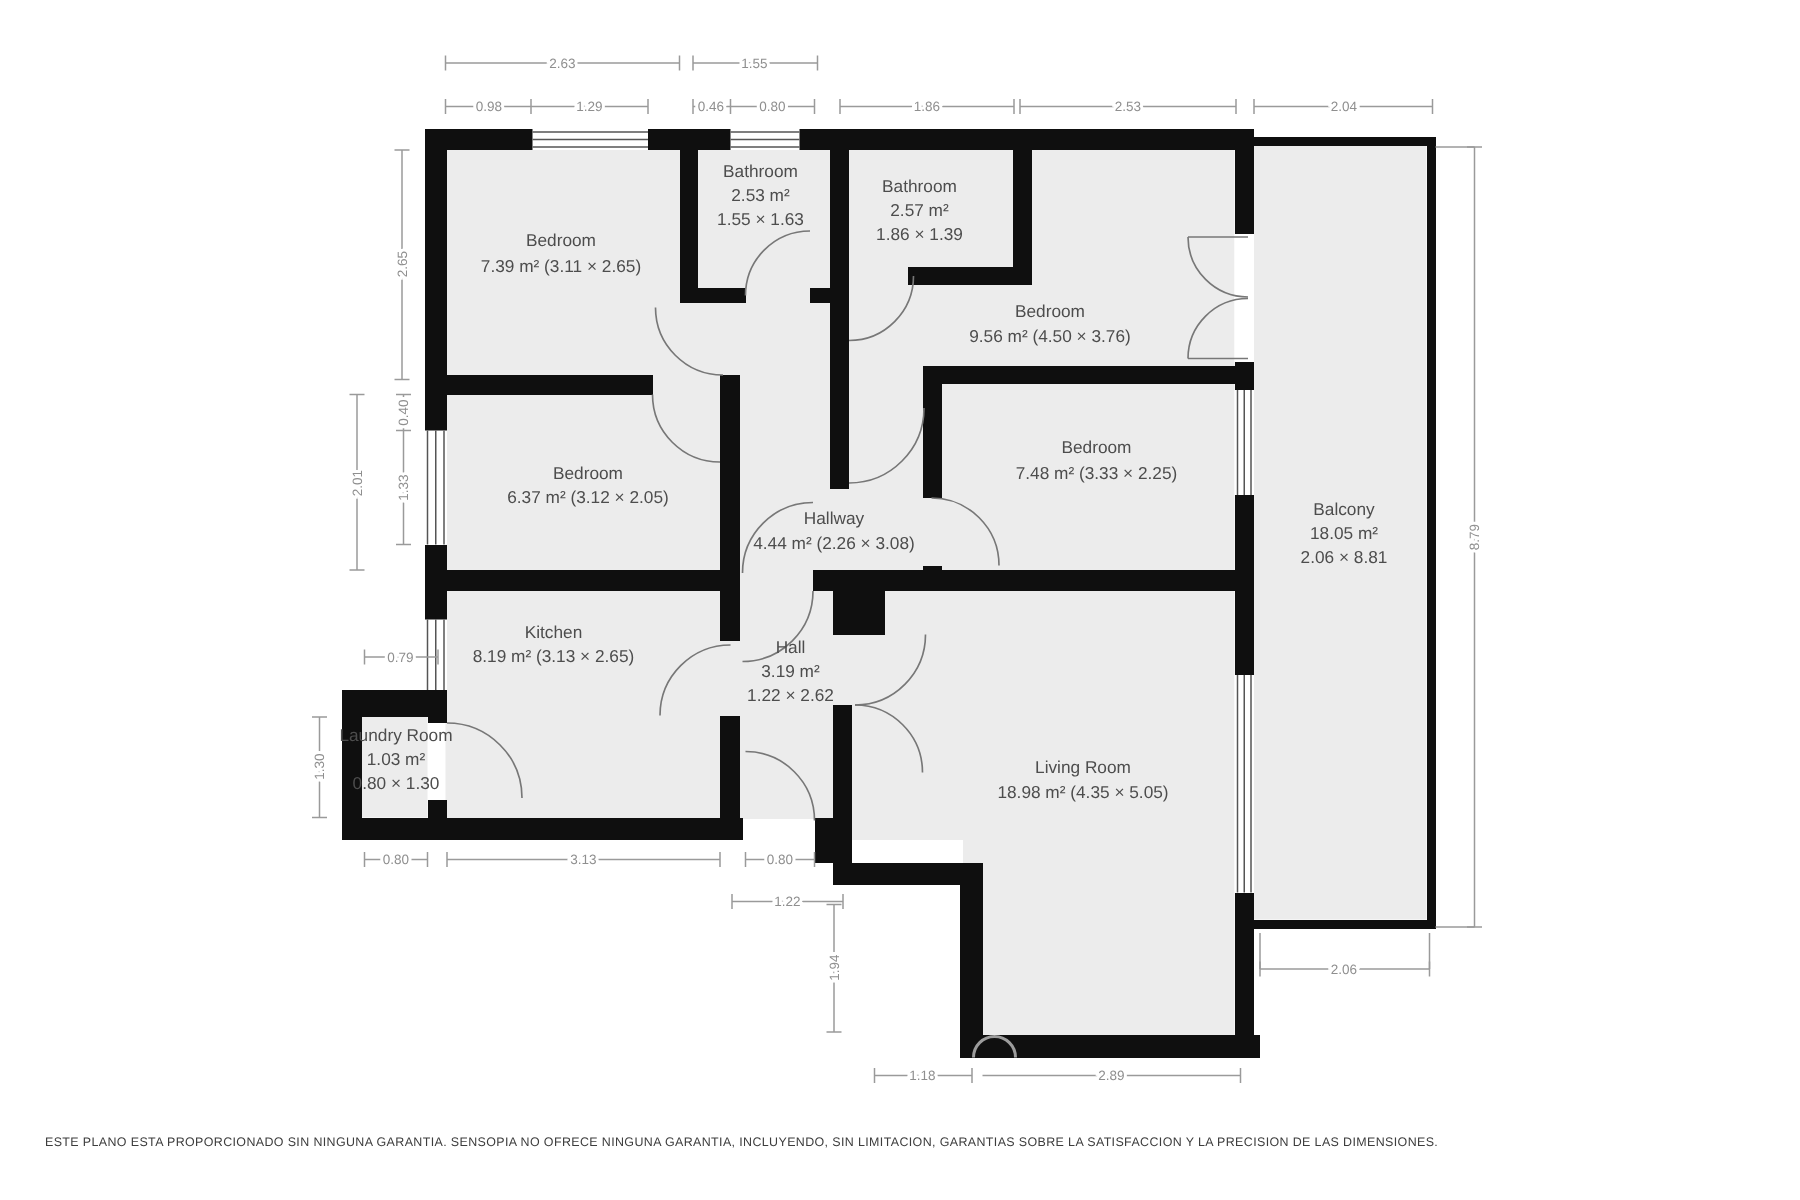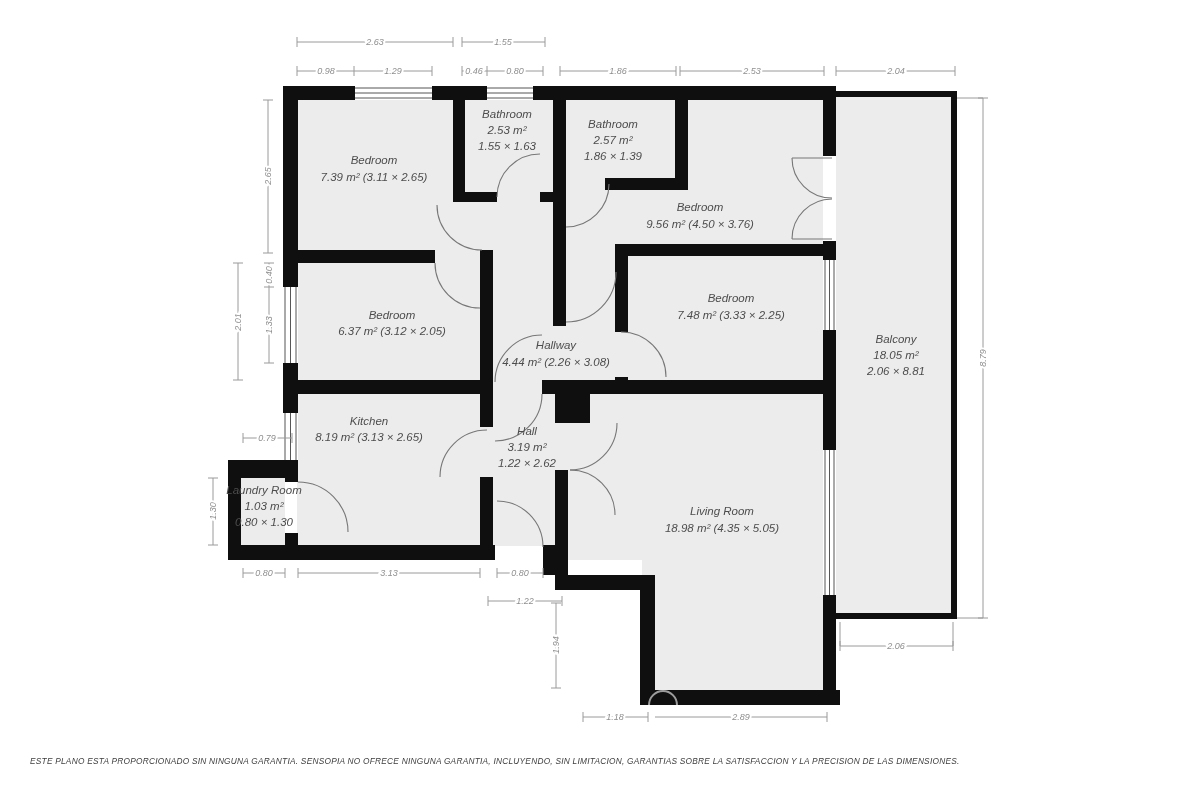--- a/index.html
+++ b/index.html
@@ -1,17 +1,17 @@
 <!DOCTYPE html>
 <html><head>
 <meta charset="utf-8">
 <style>
   html,body{margin:0;padding:0;background:#fff;}
   .page{width:1200px;height:800px;position:relative;background:#fff;overflow:hidden;
-        font-family:"Liberation Sans",sans-serif;font-style:italic;}
+        font-family:"Liberation Sans",sans-serif;}
   svg{position:absolute;left:0;top:0;}
   .wall{fill:#0f0f0f;}
   .floor{fill:#ececec;}
   .void{fill:#ffffff;}
   .winline{stroke:#555;stroke-width:1;}
   .door{stroke:#777;stroke-width:1.1;fill:none;}
   .dimline{stroke:#9a9a9a;stroke-width:1;}
   .dimtext{font-size:9px;fill:#8f8f8f;text-anchor:middle;
            paint-order:stroke;stroke:#ffffff;stroke-width:4px;}
   .roomname,.roomarea{font-size:11.5px;fill:#4d4d4d;text-anchor:middle;}

